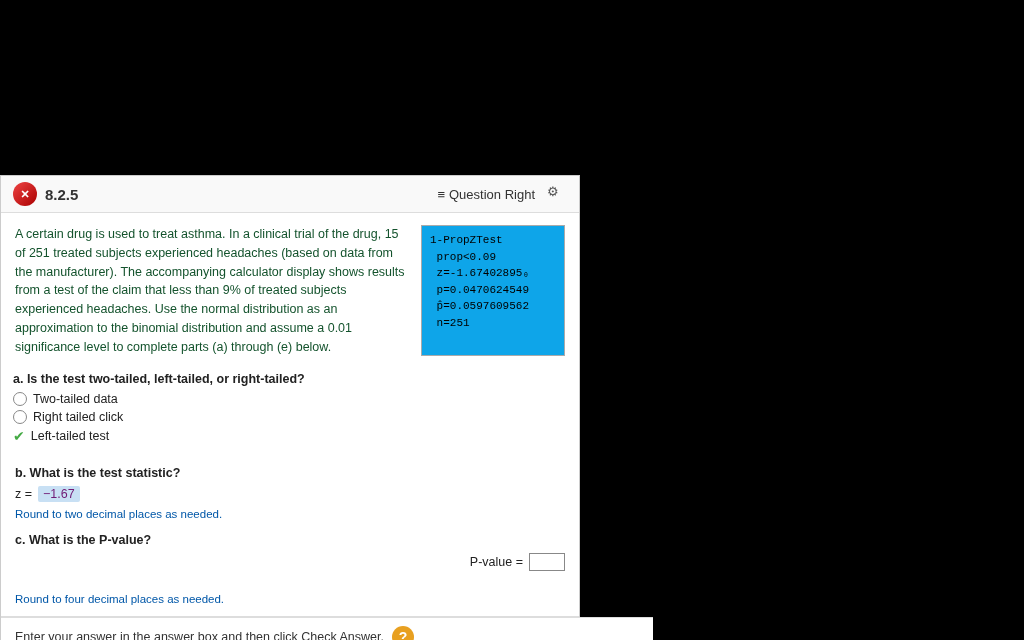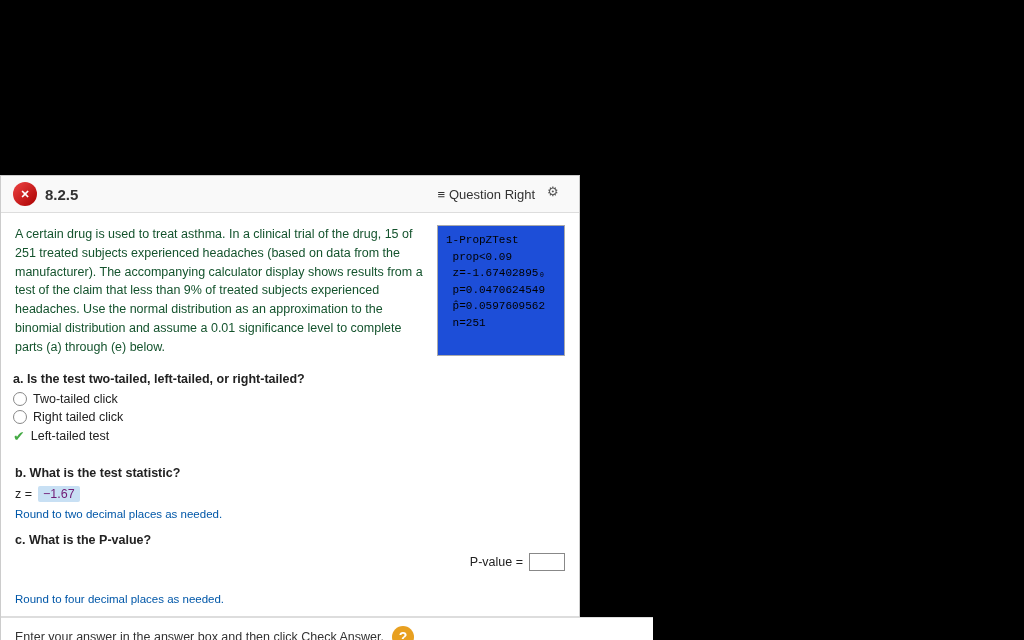--- a/index.html
+++ b/index.html
@@ -79,24 +79,24 @@
       display: flex;
       gap: 10px;
     }
     .question-text {
       flex: 1;
       font-size: 12.5px;
       line-height: 1.5;
       color: #14532d;
     }
     .calculator-box {
-      width: 128px;
+      width: 144px;
       min-height: 85px;
       border: 1px solid #aaa;
-      background: #1d4ed8;
+      background: #0ea5e9;
       font-family: 'Courier New', monospace;
       font-size: 11px;
       padding: 6px 8px;
       color: #000;
       flex-shrink: 0;
     }
     .calc-line {
       white-space: pre;
       line-height: 1.5;
     }
@@ -251,21 +251,21 @@
         <div class="calc-line">&nbsp;n=251</div>
       </div>
     </div>
 
     <div class="parts-section">
       <div class="part-label">a. Is the test two-tailed, left-tailed, or right-tailed?</div>
       <div class="radio-group">
 
         <div class="radio-item">
           <div class="radio-circle"></div>
-          <span>Two-tailed click</span>
+          <span>Two-tailed data</span>
         </div>
 
         <div class="radio-item">
           <div class="radio-circle"></div>
           <span>Right tailed click</span>
         </div>
 
         <div class="radio-item">
           <span class="checkmark-icon">✔</span>
           <span>Left-tailed test</span>

